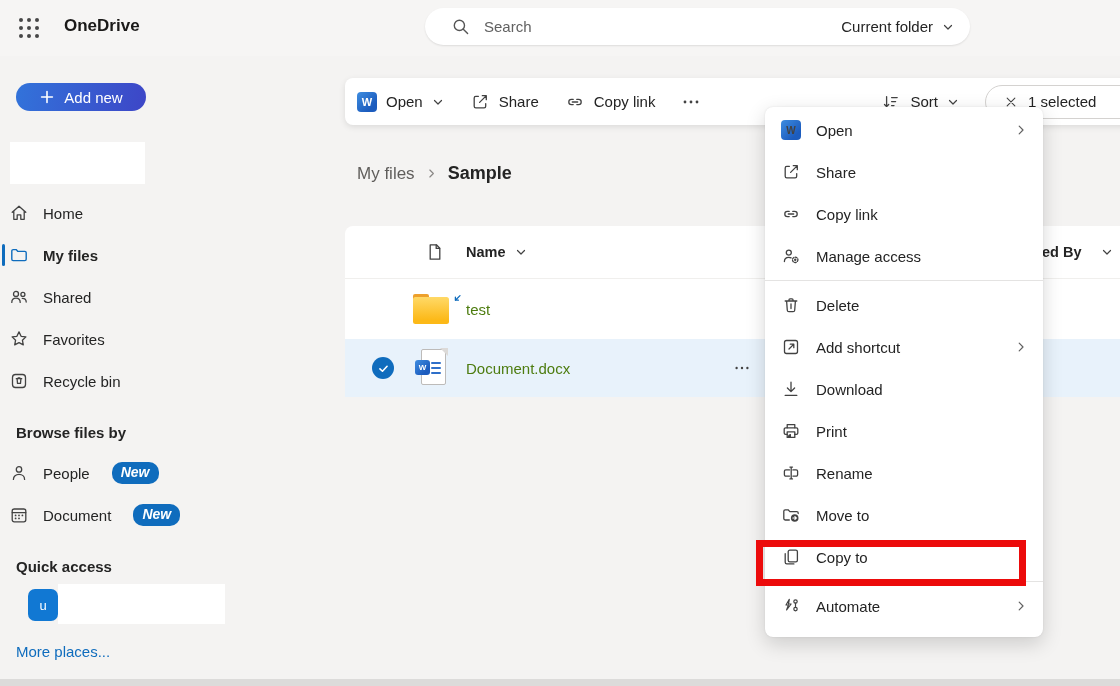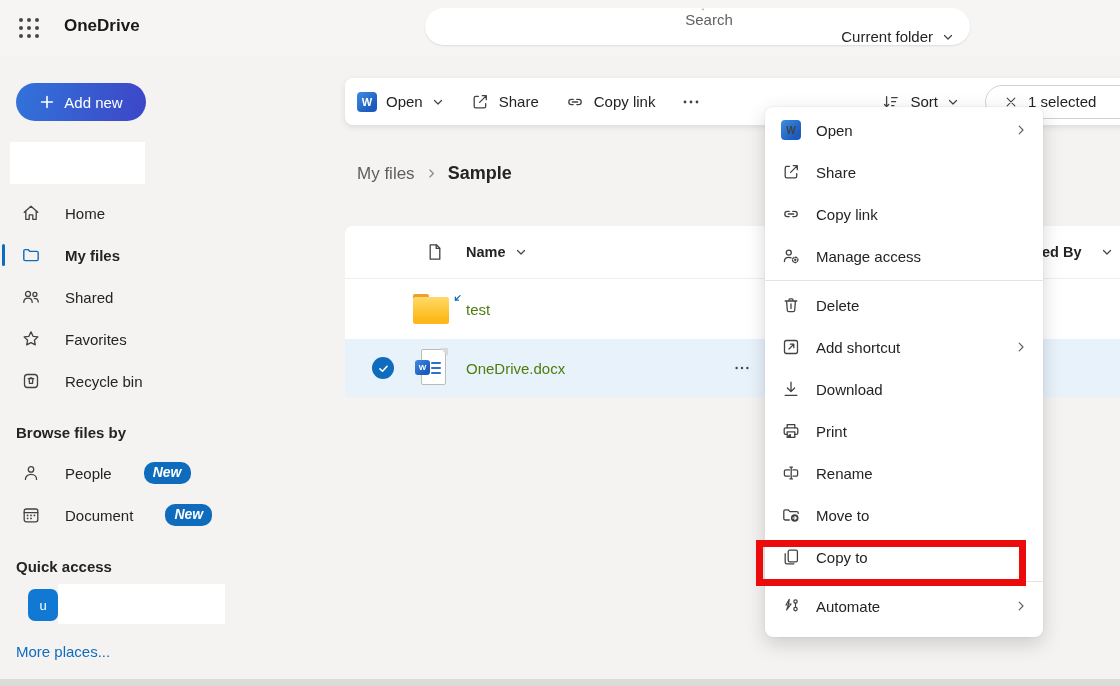--- a/index.html
+++ b/index.html
@@ -9,31 +9,31 @@
   svg{display:block;}
 
   
   .header{position:absolute;left:0;top:0;width:100%;height:56px;background:#f6f5f4;}
   .waffle{position:absolute;left:17px;top:16px;width:24px;height:24px;display:grid;
           grid-template-columns:repeat(3,1fr);grid-template-rows:repeat(3,1fr);place-items:center;cursor:pointer;}
   .waffle i{width:4px;height:4px;border-radius:50%;background:#474747;}
   .brand{position:absolute;left:64px;top:16px;font-size:17px;font-weight:700;color:#1b1a19;}
   .search-bar{position:absolute;left:425px;top:8px;width:545px;height:37px;background:#fff;border-radius:19px;
               box-shadow:0 1px 2px rgba(0,0,0,.10);display:flex;align-items:center;
-              padding:0 16px 0 26px;box-sizing:border-box;flex-direction:column;}
+              padding:0 16px 0 26px;box-sizing:border-box;}
   .search-ph{color:#616161;font-size:15px;margin-left:13px;}
   .search-scope{margin-left:auto;display:flex;align-items:center;gap:9px;font-size:15px;color:#242424;cursor:pointer;}
 
   
-  .add-new{position:absolute;left:16px;top:83px;width:130px;height:38px;border-radius:19px;border:none;
+  .add-new{position:absolute;left:16px;top:83px;width:130px;height:28px;border-radius:19px;border:none;
            background:linear-gradient(100deg,#3273da 0%,#3d46c7 100%);color:#fff;display:flex;align-items:center;
            justify-content:center;gap:9px;font-size:15px;font-family:inherit;cursor:pointer;}
   .white-box-storage{position:absolute;left:10px;top:142px;width:135px;height:42px;background:#fff;}
   .nav{position:absolute;left:0;top:192px;width:330px;}
-  .nav-item{height:42px;display:flex;align-items:center;gap:24px;padding-left:21px;font-size:15px;
+  .nav-item{height:42px;display:flex;align-items:center;gap:14px;padding-left:9px;font-size:15px;
             position:relative;cursor:pointer;}
   .nav-item.selected{font-weight:700;}
   .nav-item.selected::before{content:"";position:absolute;left:2px;top:10px;width:3px;height:22px;
             background:#0f6cbd;border-radius:2px;}
   .nav-icon{width:20px;height:20px;color:#424242;flex:none;}
   .nav-item.selected .nav-icon{color:#0f6cbd;}
   .section-header{position:absolute;left:16px;font-size:15px;font-weight:700;color:#242424;}
   .badge-new{background:#0f6cbd;color:#fff;font-size:14px;font-style:italic;font-weight:700;
              padding:2px 9px 3px;border-radius:10px;margin-left:8px;line-height:1.2;}
   .qa-tile{position:absolute;left:28px;top:589px;width:30px;height:32px;border-radius:7px;background:#1178d3;
@@ -304,21 +304,21 @@
       <div class="worddoc">
         <div class="page"></div>
           <div class="fold"></div>
         <div class="line" style="left:14px;top:13px;width:10px;"></div>
         <div class="line" style="left:14px;top:18px;width:10px;"></div>
         <div class="line" style="left:14px;top:23px;width:10px;"></div>
         <div class="wbadge">
             <span>W</span>
           </div>
       </div>
-      <span class="name-cell">OneDrive.docx</span>
+      <span class="name-cell">Document.docx</span>
       <svg class="row-ellipsis" width="18" height="18" viewBox="0 0 20 20" fill="currentColor">
         <circle cx="4" cy="10" r="1.3"></circle>
           <circle cx="10" cy="10" r="1.3"></circle>
           <circle cx="16" cy="10" r="1.3"></circle>
       </svg>
     </div>
   </div>
 
   <div class="menu">
 

